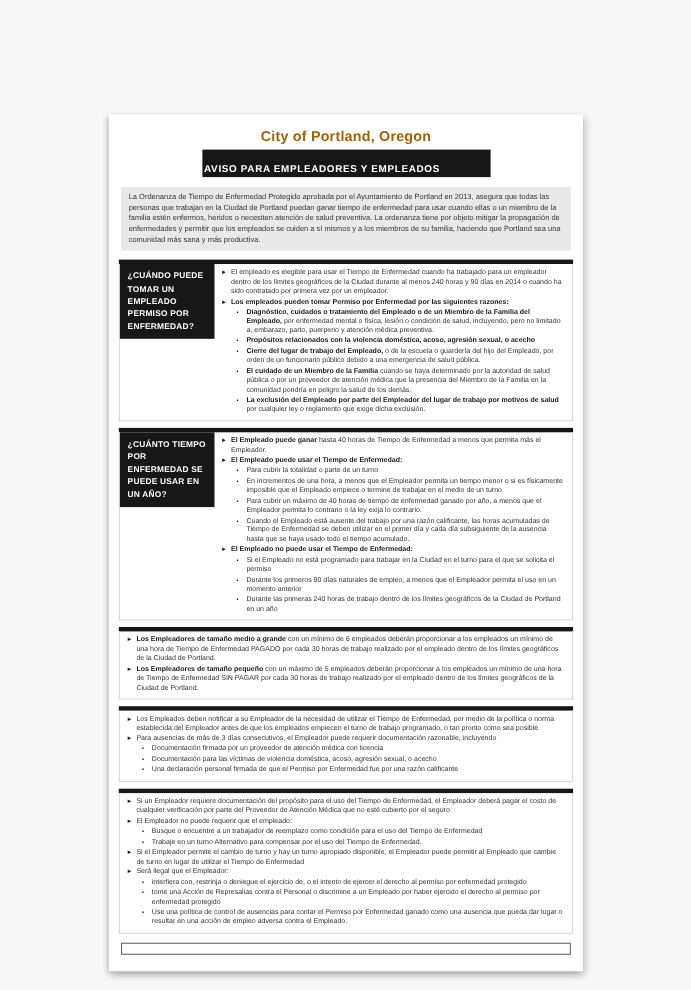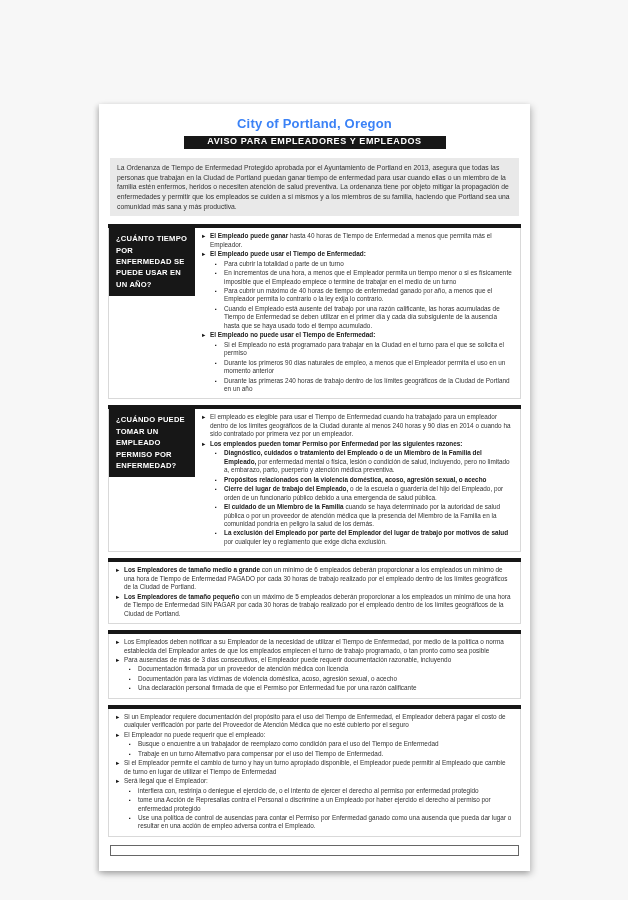--- a/index.html
+++ b/index.html
@@ -11,28 +11,28 @@
     -webkit-font-smoothing:antialiased;
   }
   .poster{
     position:absolute;left:99px;top:104px;width:431px;min-height:696px;
     background:#ffffff;
     box-shadow:-2px 2px 5px rgba(0,0,0,.18), 2px 3px 7px rgba(0,0,0,.22);
     box-sizing:border-box;
     padding:9px 9px 8px 9px;
   }
   .title{
-    text-align:center;font-size:13px;font-weight:bold;color:#3b82f6;
+    text-align:center;font-size:13px;font-weight:bold;color:#a16207;
     margin-top:3px;letter-spacing:.2px;
   }
   .titlebar{
     margin:5px auto 9px auto;width:258px;
     background:#171717;color:#fff;
-    font-size:9px;font-weight:bold;text-align:center;
-    letter-spacing:.6px;padding:0 2px 3px 2px;
+    font-size:9px;font-weight:bold;text-align:left;
+    letter-spacing:.6px;padding:12px 2px 3px 2px;
   }
   .intro{
     background:#e9e9e9;
     font-size:6.8px;line-height:1.42;color:#333;
     padding:5px 7px;margin:0 2px 8px 2px;
     text-align:left;
   }
   .section{margin:0 0 6px 0;}
   .section-topbar{height:4px;background:#171717;}
   .section-body{
@@ -67,20 +67,56 @@
 
 <div class="poster">
   <div class="title">City of Portland, Oregon</div>
   <div class="titlebar">AVISO PARA EMPLEADORES Y EMPLEADOS</div>
   <div class="intro">La Ordenanza de Tiempo de Enfermedad Protegido aprobada por el Ayuntamiento de Portland en 2013, asegura que todas las personas que trabajan en la Ciudad de Portland puedan ganar tiempo de enfermedad para usar cuando ellas o un miembro de la familia estén enfermos, heridos o necesiten atención de salud preventiva. La ordenanza tiene por objeto mitigar la propagación de enfermedades y permitir que los empleados se cuiden a sí mismos y a los miembros de su familia, haciendo que Portland sea una comunidad más sana y más productiva.</div>
 
   <div id="sections">
       <div class="section">
         <div class="section-topbar"></div>
         <div class="section-body">
+          <div class="section-label">¿CUÁNDO PUEDE TOMAR UN EMPLEADO PERMISO POR ENFERMEDAD?</div>
+          <div class="section-content">
+            <div class="b1">
+              <span class="m1">►</span>
+              <span class="bt">El empleado es elegible para usar el Tiempo de Enfermedad cuando ha trabajado para un empleador dentro de los límites geográficos de la Ciudad durante al menos 240 horas y 90 días en 2014 o cuando ha sido contratado por primera vez por un empleador.</span>
+            </div>
+            <div class="b1">
+              <span class="m1">►</span>
+              <span class="bt"><b>Los empleados pueden tomar Permiso por Enfermedad por las siguientes razones:</b></span>
+            </div>
+            <div class="b2">
+              <span class="m2">▪</span>
+              <span class="bt"><b>Diagnóstico, cuidados o tratamiento del Empleado o de un Miembro de la Familia del Empleado,</b> por enfermedad mental o física, lesión o condición de salud, incluyendo, pero no limitado a, embarazo, parto, puerperio y atención médica preventiva.</span>
+            </div>
+            <div class="b2">
+              <span class="m2">▪</span>
+              <span class="bt"><b>Propósitos relacionados con la violencia doméstica, acoso, agresión sexual, o acecho</b></span>
+            </div>
+            <div class="b2">
+              <span class="m2">▪</span>
+              <span class="bt"><b>Cierre del lugar de trabajo del Empleado,</b> o de la escuela o guardería del hijo del Empleado, por orden de un funcionario público debido a una emergencia de salud pública.</span>
+            </div>
+            <div class="b2">
+              <span class="m2">▪</span>
+              <span class="bt"><b>El cuidado de un Miembro de la Familia</b> cuando se haya determinado por la autoridad de salud pública o por un proveedor de atención médica que la presencia del Miembro de la Familia en la comunidad pondría en peligro la salud de los demás.</span>
+            </div>
+            <div class="b2">
+              <span class="m2">▪</span>
+              <span class="bt"><b>La exclusión del Empleado por parte del Empleador del lugar de trabajo por motivos de salud</b> por cualquier ley o reglamento que exige dicha exclusión.</span>
+            </div>
+          </div>
+        </div>
+      </div>
+      <div class="section">
+        <div class="section-topbar"></div>
+        <div class="section-body">
           <div class="section-label">¿CUÁNTO TIEMPO POR ENFERMEDAD SE PUEDE USAR EN UN AÑO?</div>
           <div class="section-content">
             <div class="b1">
               <span class="m1">►</span>
               <span class="bt"><b>El Empleado puede ganar</b> hasta 40 horas de Tiempo de Enfermedad a menos que permita más el Empleador.</span>
             </div>
             <div class="b1">
               <span class="m1">►</span>
               <span class="bt"><b>El Empleado puede usar el Tiempo de Enfermedad:</b></span>
             </div>
@@ -115,56 +151,20 @@
             <div class="b2">
               <span class="m2">▪</span>
               <span class="bt">Durante las primeras 240 horas de trabajo dentro de los límites geográficos de la Ciudad de Portland en un año</span>
             </div>
           </div>
         </div>
       </div>
       <div class="section">
         <div class="section-topbar"></div>
         <div class="section-body">
-          <div class="section-label">¿CUÁNDO PUEDE TOMAR UN EMPLEADO PERMISO POR ENFERMEDAD?</div>
-          <div class="section-content">
-            <div class="b1">
-              <span class="m1">►</span>
-              <span class="bt">El empleado es elegible para usar el Tiempo de Enfermedad cuando ha trabajado para un empleador dentro de los límites geográficos de la Ciudad durante al menos 240 horas y 90 días en 2014 o cuando ha sido contratado por primera vez por un empleador.</span>
-            </div>
-            <div class="b1">
-              <span class="m1">►</span>
-              <span class="bt"><b>Los empleados pueden tomar Permiso por Enfermedad por las siguientes razones:</b></span>
-            </div>
-            <div class="b2">
-              <span class="m2">▪</span>
-              <span class="bt"><b>Diagnóstico, cuidados o tratamiento del Empleado o de un Miembro de la Familia del Empleado,</b> por enfermedad mental o física, lesión o condición de salud, incluyendo, pero no limitado a, embarazo, parto, puerperio y atención médica preventiva.</span>
-            </div>
-            <div class="b2">
-              <span class="m2">▪</span>
-              <span class="bt"><b>Propósitos relacionados con la violencia doméstica, acoso, agresión sexual, o acecho</b></span>
-            </div>
-            <div class="b2">
-              <span class="m2">▪</span>
-              <span class="bt"><b>Cierre del lugar de trabajo del Empleado,</b> o de la escuela o guardería del hijo del Empleado, por orden de un funcionario público debido a una emergencia de salud pública.</span>
-            </div>
-            <div class="b2">
-              <span class="m2">▪</span>
-              <span class="bt"><b>El cuidado de un Miembro de la Familia</b> cuando se haya determinado por la autoridad de salud pública o por un proveedor de atención médica que la presencia del Miembro de la Familia en la comunidad pondría en peligro la salud de los demás.</span>
-            </div>
-            <div class="b2">
-              <span class="m2">▪</span>
-              <span class="bt"><b>La exclusión del Empleado por parte del Empleador del lugar de trabajo por motivos de salud</b> por cualquier ley o reglamento que exige dicha exclusión.</span>
-            </div>
-          </div>
-        </div>
-      </div>
-      <div class="section">
-        <div class="section-topbar"></div>
-        <div class="section-body">
           <div class="section-content">
             <div class="b1">
               <span class="m1">►</span>
               <span class="bt"><b>Los Empleadores de tamaño medio a grande</b> con un mínimo de 6 empleados deberán proporcionar a los empleados un mínimo de una hora de Tiempo de Enfermedad PAGADO por cada 30 horas de trabajo realizado por el empleado dentro de los límites geográficos de la Ciudad de Portland.</span>
             </div>
             <div class="b1">
               <span class="m1">►</span>
               <span class="bt"><b>Los Empleadores de tamaño pequeño</b> con un máximo de 5 empleados deberán proporcionar a los empleados un mínimo de una hora de Tiempo de Enfermedad SIN PAGAR por cada 30 horas de trabajo realizado por el empleado dentro de los límites geográficos de la Ciudad de Portland.</span>
             </div>
           </div>

